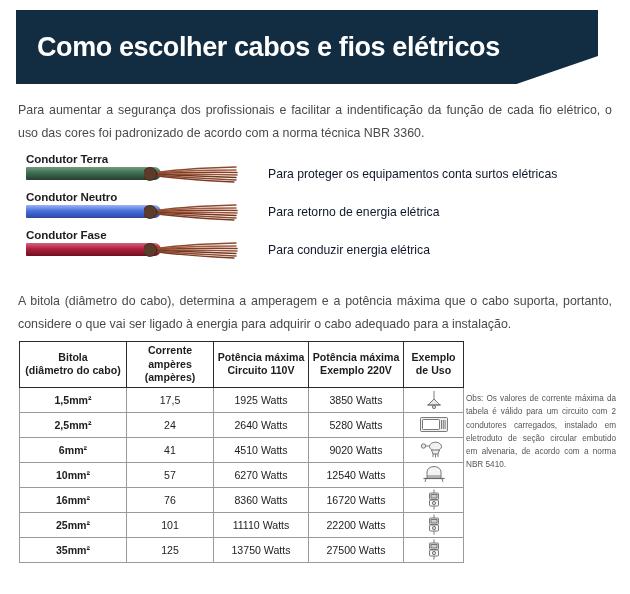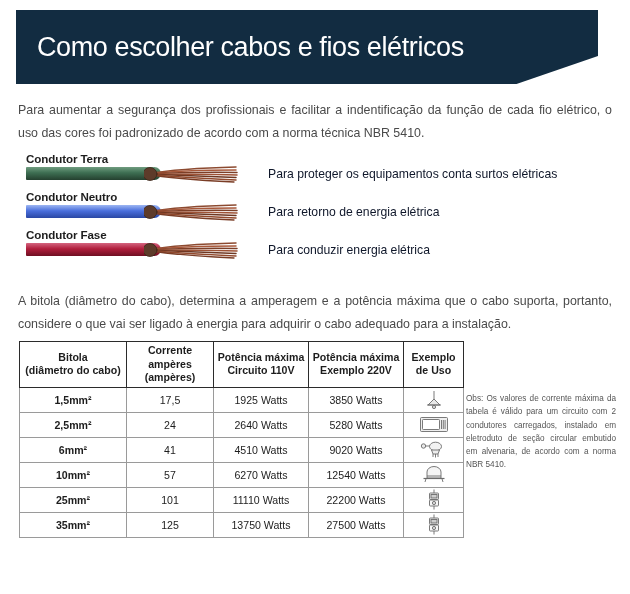--- a/index.html
+++ b/index.html
@@ -30,21 +30,21 @@
     height: 100%;
     background: #122c41;
     -webkit-clip-path: polygon(0 0, 100% 0, 100% 62%, 86% 100%, 0 100%);
     clip-path: polygon(0 0, 100% 0, 100% 62%, 86% 100%, 0 100%);
     display: flex;
     align-items: center;
   }
   .banner-title {
     color: #ffffff;
     font-size: 27px;
-    font-weight: normal;
+    font-weight: bold;
     letter-spacing: -0.4px;
     padding-left: 21px;
     white-space: nowrap;
   }
 
   
   .para {
     position: absolute;
     left: 18px;
     width: 594px;
@@ -164,21 +164,21 @@
 </style>
 </head>
 <body>
 
 <div class="banner-wrap">
   <div class="banner">
     <span class="banner-title">Como escolher cabos e fios elétricos</span>
   </div>
 </div>
 
-<div class="para" id="intro-paragraph">Para aumentar a segurança dos profissionais e facilitar a indentificação da função de cada fio elétrico, o uso das cores foi padronizado de acordo com a norma técnica NBR 5410.</div>
+<div class="para" id="intro-paragraph">Para aumentar a segurança dos profissionais e facilitar a indentificação da função de cada fio elétrico, o uso das cores foi padronizado de acordo com a norma técnica NBR 3360.</div>
 
 <div class="conductors">
 
   <div class="conductor-row">
     <span class="conductor-label">Condutor Terra</span>
     <div class="wire">
       <div class="wire-body wire-terra"></div>
       <svg class="strands" viewBox="0 0 95 20">
         <g stroke-linecap="round" fill="none">
           <path d="M2 10 C20 7, 50 4, 92 3" stroke="#8c4a30" stroke-width="1.5"></path>
@@ -334,58 +334,76 @@
               <path d="M6 13 L6 7 A7 5.5 0 0 1 20 7 L20 13 Z" fill="#f4f4f4"></path>
               <line x1="6" y1="11" x2="20" y2="11"></line>
               <line x1="2.5" y1="13.5" x2="23.5" y2="13.5" stroke-width="1.2"></line>
               <line x1="5" y1="13.8" x2="4" y2="17"></line>
               <line x1="21" y1="13.8" x2="22" y2="17"></line>
             </g>
           </svg>
         </td>
       </tr>
 
-
-      <tr>
-        <td class="col-bitola">25mm²</td>
-        <td>101</td>
-        <td>11110 Watts</td>
-        <td>22200 Watts</td>
+      <tr>
+        <td class="col-bitola">16mm²</td>
+        <td>76</td>
+        <td>8360 Watts</td>
+        <td>16720 Watts</td>
         <td class="icon-cell">
           <svg width="14" height="21" viewBox="0 0 14 21">
             <g stroke="#6b6b6b" fill="none" stroke-width="0.9">
               <line x1="7" y1="0.5" x2="7" y2="4"></line>
               <rect x="2.5" y="4" width="9" height="6.5" rx="0.8" fill="#efefef"></rect>
               <rect x="4" y="5.5" width="6" height="3.5" fill="#cfcfcf"></rect>
               <rect x="2.5" y="11" width="9" height="6" rx="0.8" fill="#f7f7f7"></rect>
               <circle cx="7" cy="14" r="1.6" fill="#e0e0e0"></circle>
               <line x1="7" y1="17" x2="7" y2="20.5"></line>
             </g>
           </svg>
         </td>
       </tr>
 
       <tr>
-        <td class="col-bitola">35mm²</td>
-        <td>125</td>
-        <td>13750 Watts</td>
-        <td>27500 Watts</td>
+        <td class="col-bitola">25mm²</td>
+        <td>101</td>
+        <td>11110 Watts</td>
+        <td>22200 Watts</td>
         <td class="icon-cell">
           <svg width="14" height="21" viewBox="0 0 14 21">
             <g stroke="#6b6b6b" fill="none" stroke-width="0.9">
               <line x1="7" y1="0.5" x2="7" y2="4"></line>
               <rect x="2.5" y="4" width="9" height="6.5" rx="0.8" fill="#efefef"></rect>
               <rect x="4" y="5.5" width="6" height="3.5" fill="#cfcfcf"></rect>
               <rect x="2.5" y="11" width="9" height="6" rx="0.8" fill="#f7f7f7"></rect>
               <circle cx="7" cy="14" r="1.6" fill="#e0e0e0"></circle>
               <line x1="7" y1="17" x2="7" y2="20.5"></line>
             </g>
           </svg>
         </td>
       </tr>
 
+      <tr>
+        <td class="col-bitola">35mm²</td>
+        <td>125</td>
+        <td>13750 Watts</td>
+        <td>27500 Watts</td>
+        <td class="icon-cell">
+          <svg width="14" height="21" viewBox="0 0 14 21">
+            <g stroke="#6b6b6b" fill="none" stroke-width="0.9">
+              <line x1="7" y1="0.5" x2="7" y2="4"></line>
+              <rect x="2.5" y="4" width="9" height="6.5" rx="0.8" fill="#efefef"></rect>
+              <rect x="4" y="5.5" width="6" height="3.5" fill="#cfcfcf"></rect>
+              <rect x="2.5" y="11" width="9" height="6" rx="0.8" fill="#f7f7f7"></rect>
+              <circle cx="7" cy="14" r="1.6" fill="#e0e0e0"></circle>
+              <line x1="7" y1="17" x2="7" y2="20.5"></line>
+            </g>
+          </svg>
+        </td>
+      </tr>
+
     </tbody>
   </table>
 </div>
 
 <div class="side-note">
   <p>Obs: Os valores de corrente máxima da tabela é válido para um circuito com 2 condutores carregados, instalado em eletroduto de seção circular embutido em alvenaria, de acordo com a norma NBR 5410.</p>
 </div>
 
 </body></html>

